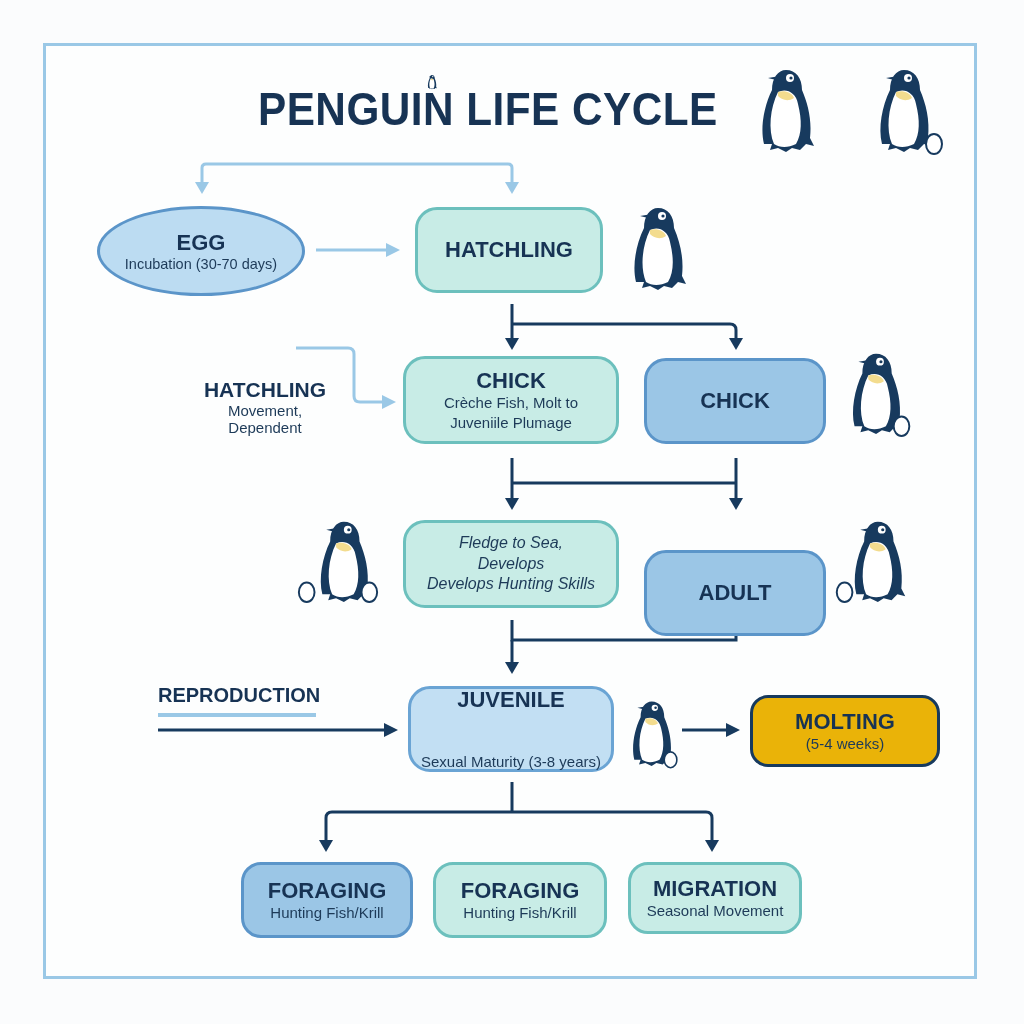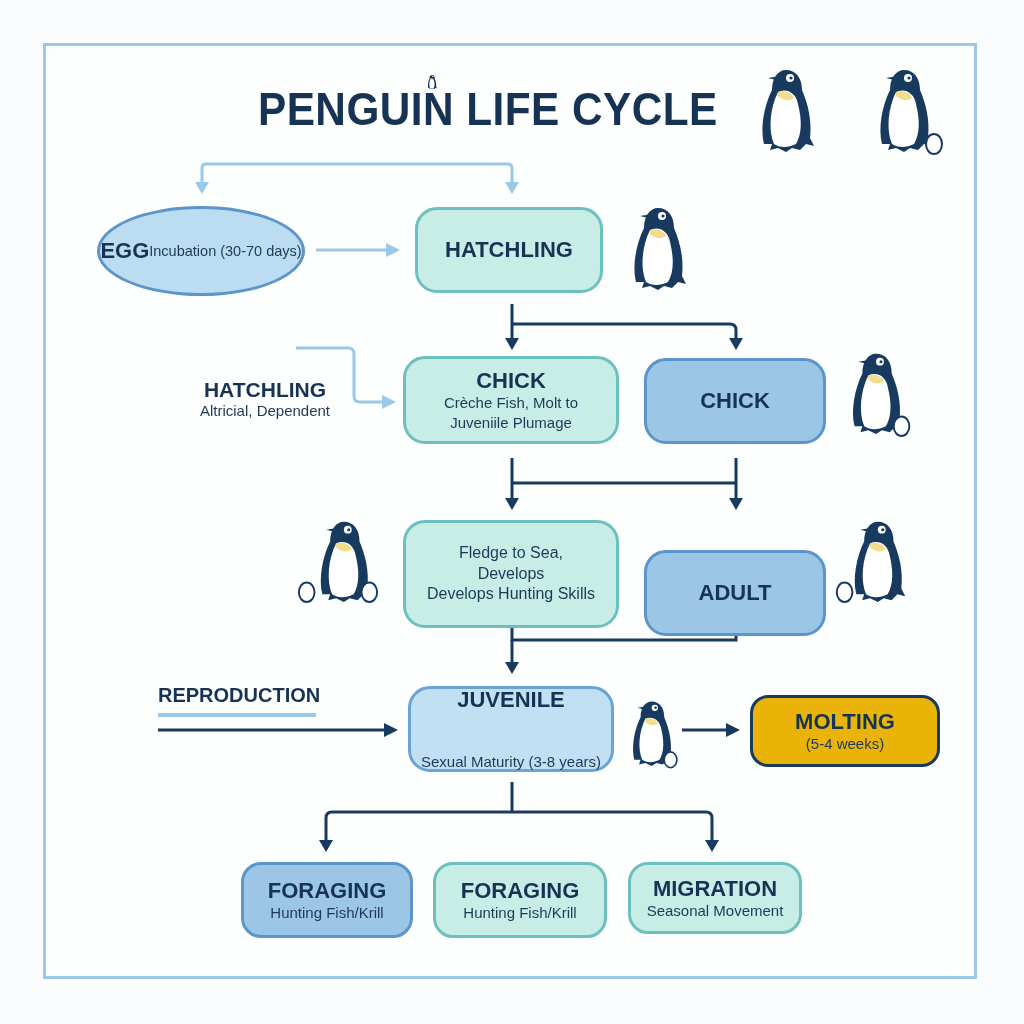--- a/index.html
+++ b/index.html
@@ -24,21 +24,21 @@
   }
   .teal { background: #c8ece6; border: 3px solid #6cc0bd; }
   .blue { background: #9bc6e6; border: 3px solid #5b95c9; }
   .lightblue { background: #c2dff3; border: 3px solid #6aa4d4; }
   .darkblue { background: #eab308; border: 3px solid #173a5e; }
   .node .h { font-size: 22px; font-weight: 700; color: #173354; line-height: 1.15; }
   .node .s { font-size: 15px; color: #1d3a58; line-height: 1.3; }
   .egg {
     position: absolute; left: 97px; top: 206px; width: 208px; height: 90px;
     border-radius: 50%; background: #bcdcf2; border: 3px solid #5b95c9; box-sizing: border-box;
-    display: flex; align-items: center; justify-content: center;
+    display: flex; flex-direction: column; align-items: center; justify-content: center;
   }
   .egg .h { font-size: 22px; font-weight: 700; color: #173354; }
   .egg .s { font-size: 14.5px; color: #1d3a58; }
   .side-label { position: absolute; text-align: center; }
   .side-label .h { font-size: 21px; font-weight: 700; color: #173354; }
   .side-label .s { font-size: 15px; color: #1d3a58; }
   .repro { position: absolute; left: 158px; top: 684px; font-size: 20px; font-weight: 700; color: #173354; }
   .repro-line { position: absolute; left: 158px; top: 713px; width: 158px; height: 4px; background: #9ac8e6; }
   .penguin { position: absolute; }
 </style>
@@ -106,34 +106,34 @@
   <div class="h">EGG</div>
   <div class="s">Incubation (30-70 days)</div>
 </div>
 
 <div class="node teal" style="left:415px; top:207px; width:188px; height:86px;">
   <div class="h">HATCHLING</div>
 </div>
 
 <div class="side-label" style="left:190px; top:378px; width:150px;">
   <div class="h">HATCHLING</div>
-  <div class="s">Altricial, Dependent</div>
+  <div class="s">Movement, Dependent</div>
 </div>
 
 <div class="node teal" style="left:403px; top:356px; width:216px; height:88px;">
   <div class="h">CHICK</div>
   <div class="s">Crèche Fish, Molt to</div>
   <div class="s">Juveniile Plumage</div>
 </div>
 
 <div class="node blue" style="left:644px; top:358px; width:182px; height:86px;">
   <div class="h">CHICK</div>
 </div>
 
-<div class="node teal" style="left:403px; top:520px; width:216px; height:108px;">
+<div class="node teal" style="left:403px; top:520px; width:216px; height:88px;font-style:italic;">
   <div class="s" style="font-size:16px">Fledge to Sea,</div>
   <div class="s" style="font-size:16px">Develops</div>
   <div class="s" style="font-size:16px">Develops Hunting Skills</div>
 </div>
 
 <div class="node blue" style="left:644px; top:520px; width:182px; height:86px;margin-top:30px;">
   <div class="h">ADULT</div>
 </div>
 
 <div class="repro">REPRODUCTION</div>

